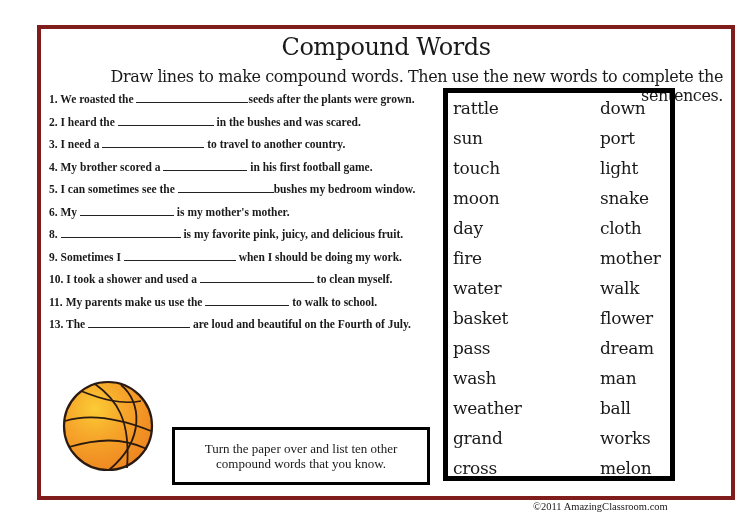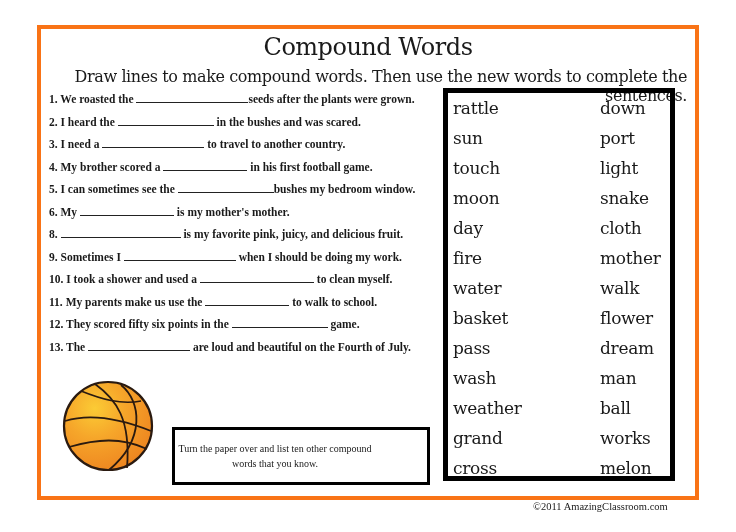--- a/index.html
+++ b/index.html
@@ -1,58 +1,57 @@
 <!DOCTYPE html>
 <html><head>
 <meta charset="utf-8">
 <style>
   html, body { margin:0; padding:0; background:#ffffff; }
   body { width:736px; height:532px; position:relative; overflow:hidden;
          font-family:"Liberation Serif","DejaVu Serif",serif; color:#1a1a1a; }
   .outer { position:absolute; left:37px; top:25px; width:654px; height:467px;
-           border:4px solid #f97316; }
+           border:4px solid #7f1d1d;padding-left:36px; }
   .title { position:absolute; left:0; right:0; top:4px; text-align:center;
            font-size:24px; font-family:"DejaVu Serif","Liberation Serif",serif; letter-spacing:-0.5px; }
   .instructions { position:absolute; left:0; right:8px; top:38px; text-align:right;
            font-size:16px; font-family:"DejaVu Serif","Liberation Serif",serif; letter-spacing:-0.4px; }
   .sentences { position:absolute; left:8px; top:61px; width:395px; }
   .sentence { height:22.5px; font-size:11.5px; line-height:18px; white-space:nowrap;font-weight:bold; }
   .sentence .num { display:inline-block; }
   .blank { display:inline-block; border-bottom:1px solid #222; height:11px; vertical-align:baseline; }
   .wordbox { position:absolute; left:402px; top:59px; width:222px; height:383px;
              border:5px solid #000; }
   .wordcol { position:absolute; top:2px; }
   .wordcol.left { left:5px; }
   .wordcol.right { left:152px; }
   .word { height:30px; font-size:17px; line-height:26px; font-family:"DejaVu Serif","Liberation Serif",serif; letter-spacing:-0.3px; }
   .ball { position:absolute; left:20px; top:350px; width:94px; height:94px; }
   .notebox { position:absolute; left:131px; top:398px; width:252px; height:52px;
-             border:3px solid #000; text-align:center; font-size:10px; line-height:15px;
-             display:flex; align-items:center; }
+             border:3px solid #000; text-align:center; font-size:13px; line-height:15px;
+             display:flex; align-items:center; justify-content:center; }
   .footer { position:absolute; left:533px; top:501px; font-size:10.5px; }
 </style>
 </head>
 <body>
 
 <div class="outer">
   <div class="title">Compound Words</div>
   <div class="instructions">Draw lines to make compound words.  Then use the new words to complete the sentences.</div>
 
   <div class="sentences" id="sentences">
       <div class="sentence"><span class="num">1.</span> <span>We roasted the </span><span class="blank" style="width:112px"></span><span>seeds after the plants were grown.</span></div>
       <div class="sentence"><span class="num">2.</span> <span>I heard the </span><span class="blank" style="width:96px"></span><span> in the bushes and was scared.</span></div>
       <div class="sentence"><span class="num">3.</span> <span>I need a </span><span class="blank" style="width:102px"></span><span> to travel to another country.</span></div>
       <div class="sentence"><span class="num">4.</span> <span>My brother scored a </span><span class="blank" style="width:84px"></span><span> in his first football game.</span></div>
       <div class="sentence"><span class="num">5.</span> <span>I can sometimes see the </span><span class="blank" style="width:96px"></span><span>bushes my bedroom window.</span></div>
       <div class="sentence"><span class="num">6.</span> <span>My </span><span class="blank" style="width:94px"></span><span> is my mother's mother.</span></div>
       <div class="sentence"><span class="num">8.</span> <span> </span><span class="blank" style="width:120px"></span><span> is my favorite pink, juicy, and delicious fruit.</span></div>
       <div class="sentence"><span class="num">9.</span> <span>Sometimes I </span><span class="blank" style="width:112px"></span><span> when I should be doing my work.</span></div>
       <div class="sentence"><span class="num">10.</span> <span>I took a shower and used a </span><span class="blank" style="width:114px"></span><span> to clean myself.</span></div>
       <div class="sentence"><span class="num">11.</span> <span>My parents make us use the </span><span class="blank" style="width:84px"></span><span> to walk to school.</span></div>
-      <div class="sentence"><span class="num">12.</span> <span>They scored fifty six points in the </span><span class="blank" style="width:96px"></span><span> game.</span></div>
       <div class="sentence"><span class="num">13.</span> <span>The </span><span class="blank" style="width:102px"></span><span> are loud and beautiful on the Fourth of July.</span></div>
     </div>
 
   <div class="wordbox">
     <div class="wordcol left" id="wb-left">
         <div class="word">rattle</div>
         <div class="word">sun</div>
         <div class="word">touch</div>
         <div class="word">moon</div>
         <div class="word">day</div>

